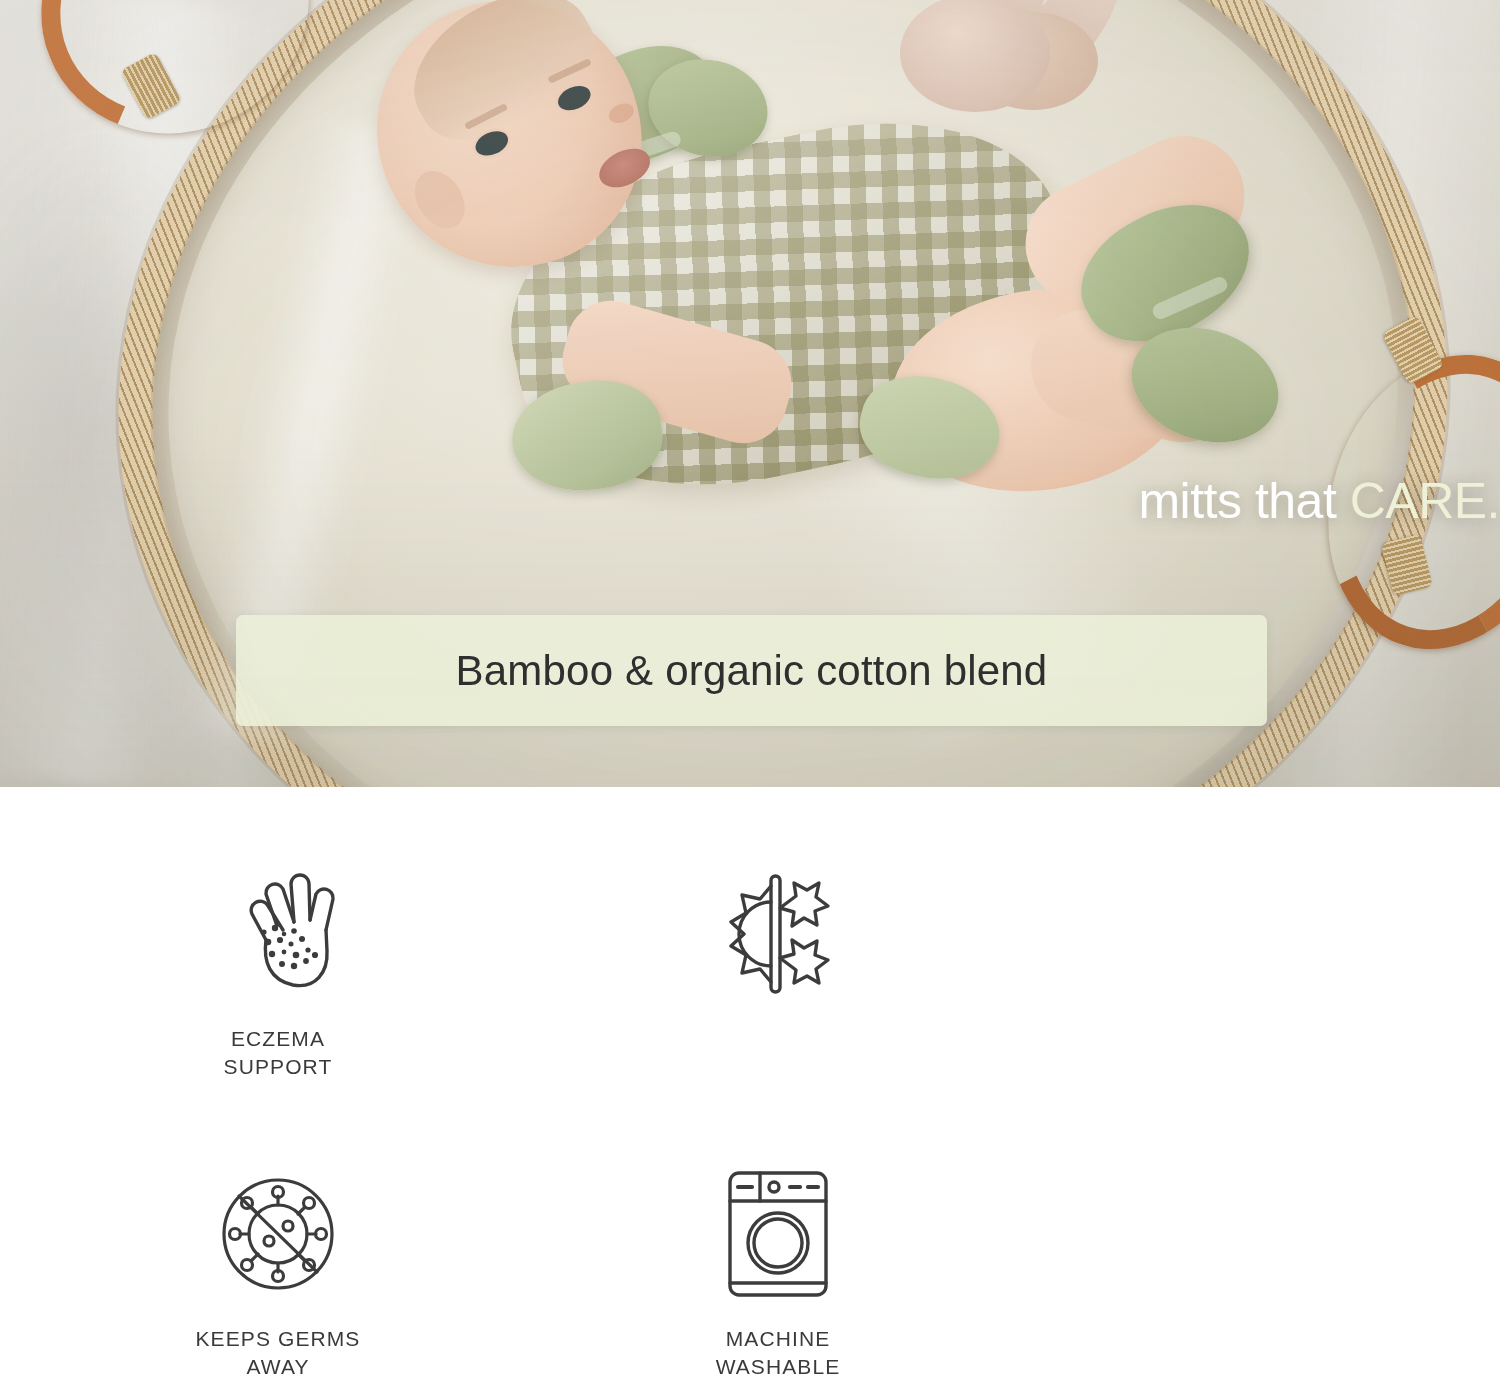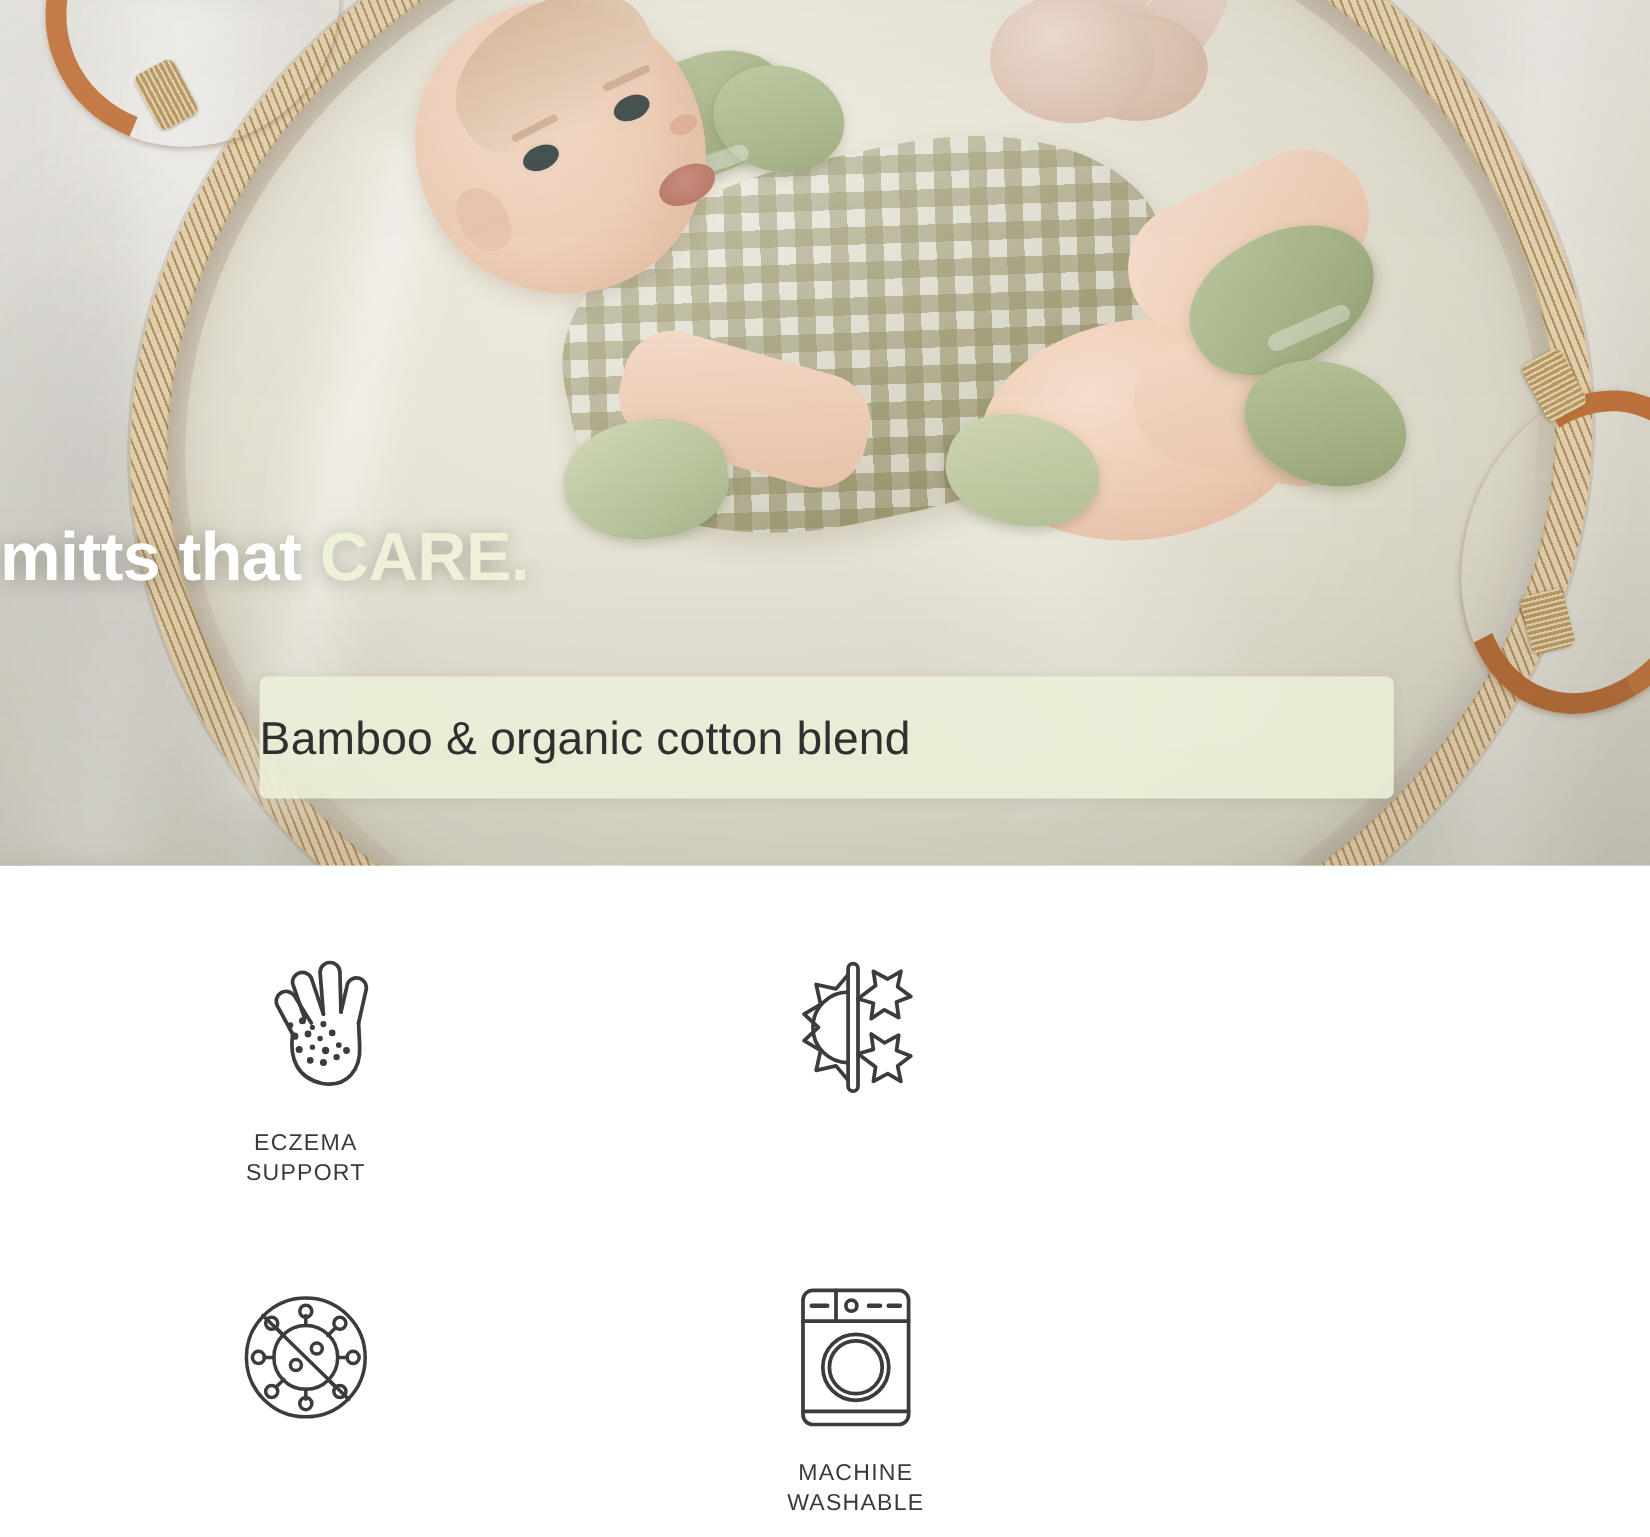--- a/index.html
+++ b/index.html
@@ -144,30 +144,30 @@
     background:radial-gradient(ellipse at 40% 34%,#e8d0bd,#d2b49f);}
 
   
   .photo-soft{position:absolute;inset:0;backdrop-filter:blur(.4px);
     background:radial-gradient(ellipse at 50% 58%, rgba(255,255,255,0) 40%, rgba(120,110,90,.10) 100%);}
   .hero-grade{position:absolute;inset:0;background:linear-gradient(180deg,rgba(255,255,255,.05) 0%,rgba(160,158,140,.04) 55%,rgba(120,118,100,.16) 100%);}
 
   
   .hero-copy{position:absolute;left:0;top:0;width:1500px;height:787px;}
   .headline{
-    position:absolute;left:0;top:476px;width:1500px;text-align:left;
-    font-size:62px;line-height:1;font-weight:700;letter-spacing:-.5px;
+    position:absolute;left:0;top:476px;width:1500px;text-align:right;
+    font-size:50px;line-height:1;font-weight:400;letter-spacing:-.5px;
     color:#ffffff;text-shadow:0 2px 16px rgba(60,60,50,.35);
     white-space:nowrap;
   }
   .headline .accent{color:#eef0d7;}
   .badge{
     position:absolute;left:236px;top:615px;width:1031px;height:111px;
     border-radius:7px;background:rgba(236,240,216,.88);
-    display:flex;align-items:center;
+    display:flex;align-items:center;justify-content:center;
     box-shadow:0 2px 10px rgba(80,80,60,.12);
   }
   .badge-text{font-size:42px;color:#2f2f2f;font-weight:400;letter-spacing:.2px;}
 
   
   .features{position:absolute;left:0;top:787px;width:1500px;height:610px;background:#fff;margin-left:28px;}
   .frow{position:absolute;left:0;width:1500px;display:flex;}
   .frow-1{top:72px;}
   .frow-2{top:372px;}
   .fcell{width:500px;display:flex;flex-direction:column;align-items:center;}
@@ -330,20 +330,22 @@
                 <circle cx="35" cy="97" r="5.5"></circle>
               <path d="M37 66 h-9"></path>
                 <circle cx="23" cy="66" r="5.5"></circle>
               <path d="M46 46 l-7 -7"></path>
                 <circle cx="35" cy="35" r="5.5"></circle>
             </g>
             <circle cx="57" cy="73" r="5"></circle>
             <circle cx="76" cy="58" r="5"></circle>
           </svg>
         </div>
+        <div class="flabel">KEEPS GERMS
+AWAY</div>
       </div>
 
       <div class="fcell">
         <div class="ficon">
           <svg width="112" height="134" viewBox="0 0 112 134" fill="none" stroke="#3c3c3c" stroke-width="3.4" stroke-linecap="round" stroke-linejoin="round">
             <rect x="8" y="6" width="96" height="122" rx="9"></rect>
             <line x1="8" y1="34" x2="104" y2="34"></line>
             <line x1="38" y1="6" x2="38" y2="34"></line>
             <line x1="8" y1="116" x2="104" y2="116"></line>
             <line x1="16" y1="20" x2="30" y2="20" stroke-width="4.2"></line>

